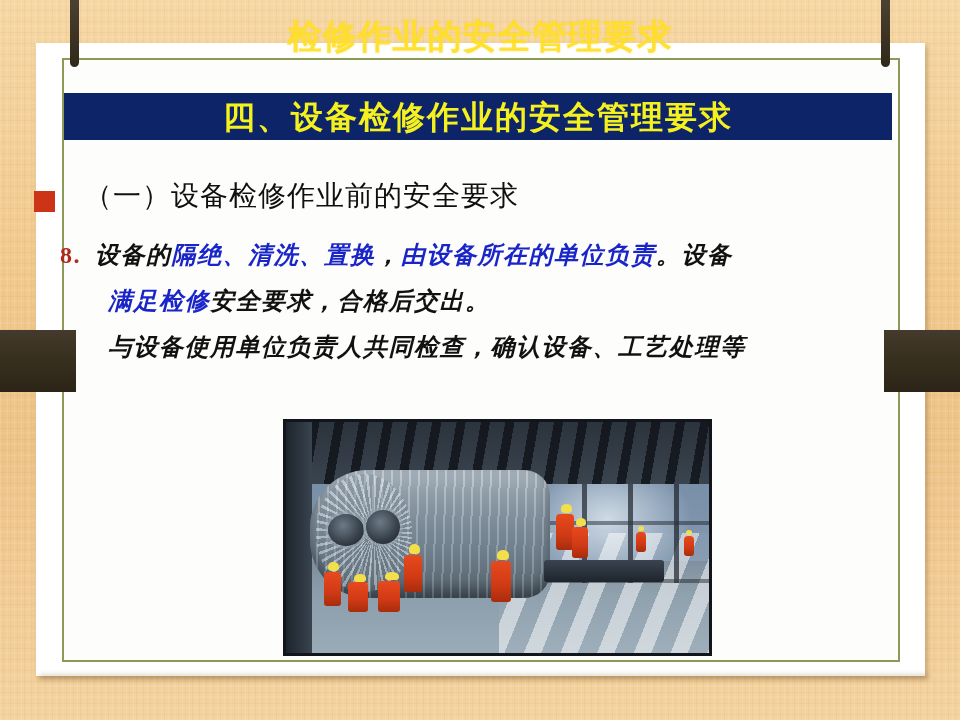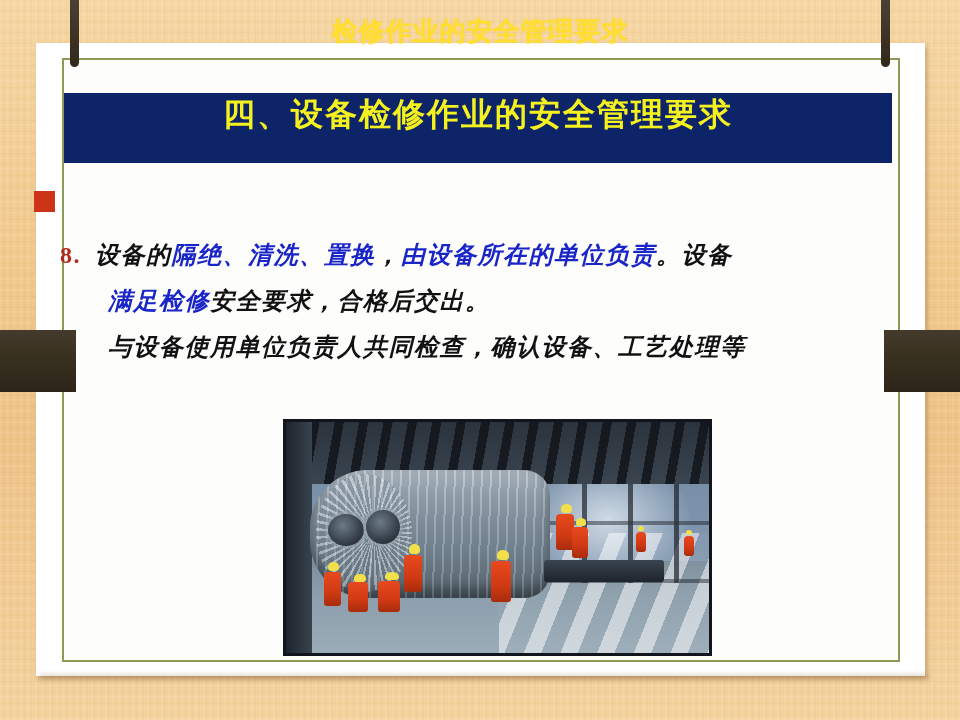--- a/index.html
+++ b/index.html
@@ -64,40 +64,40 @@
 
   
   #watermark {
     position: absolute;
     left: 0;
     top: 14px;
     width: 960px;
     text-align: center;
     font-family: "DejaVu Sans", "Liberation Sans", sans-serif;
     font-weight: bold;
-    font-size: 26px;
+    font-size: 34px;
     letter-spacing: 1px;
     color: rgba(255, 224, 40, 0.86);
     text-shadow: 0 0 2px rgba(255,210,0,0.55);
     z-index: 40;
     pointer-events: none;
     white-space: nowrap;
   }
 
   
   #banner {
     position: absolute;
     left: 64px;
     top: 93px;
     width: 828px;
-    height: 70px;
+    height: 47px;
     background: #0d2468;
     z-index: 20;
     display: flex;
-    align-items: flex-start;
+    align-items: flex-end;
     justify-content: center;
   }
   #banner-text {
     color: #f5f11e;
     font-family: "DejaVu Sans", "Liberation Sans", sans-serif;
     font-weight: bold;
     font-size: 32px;
     letter-spacing: 2px;
     white-space: nowrap;
   }
@@ -329,20 +329,21 @@
   </div>
 
   <div id="watermark">检修作业的安全管理要求</div>
 
   <div id="banner">
     <span id="banner-text">四、设备检修作业的安全管理要求</span>
   </div>
 
   <div id="section-bullet"></div>
 
+  <div id="section-heading">（一）设备检修作业前的安全要求</div>
 
   <div id="body-block">
       <div class="bline"><span class="bnum">8.</span><span class="bk">设备的</span><span class="bl">隔绝、清洗、置换</span><span class="bk">，</span><span class="bl">由设备所在的单位负责</span><span class="bk">。设备</span></div>
       <div class="bline indent"><span class="bl">满足检修</span><span class="bk">安全要求，合格后交出。</span></div>
       <div class="bline indent"><span class="bk">与设备使用单位负责人共同检查，确认设备、工艺处理等</span></div>
     </div>
 
   <div class="sidebar-ribbon" id="ribbon-left"></div>
   <div class="ribbon-cap" id="cap-left"></div>
   <div class="sidebar-ribbon" id="ribbon-right"></div>

